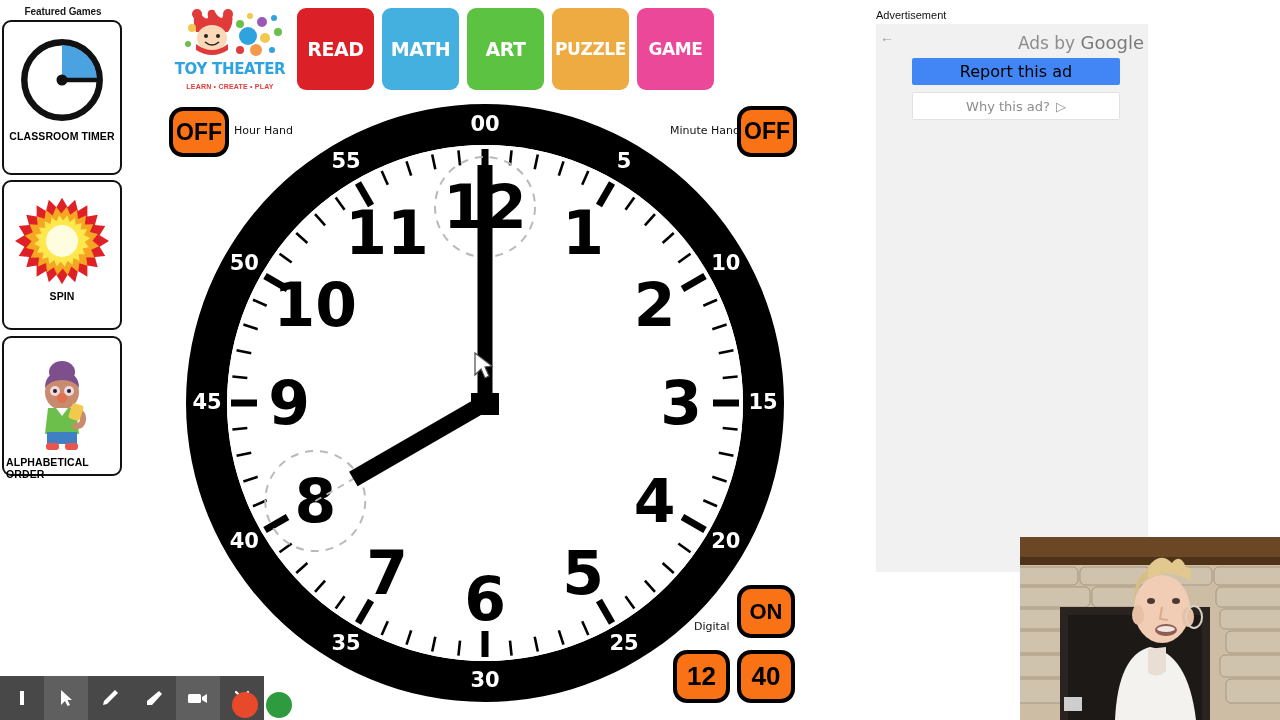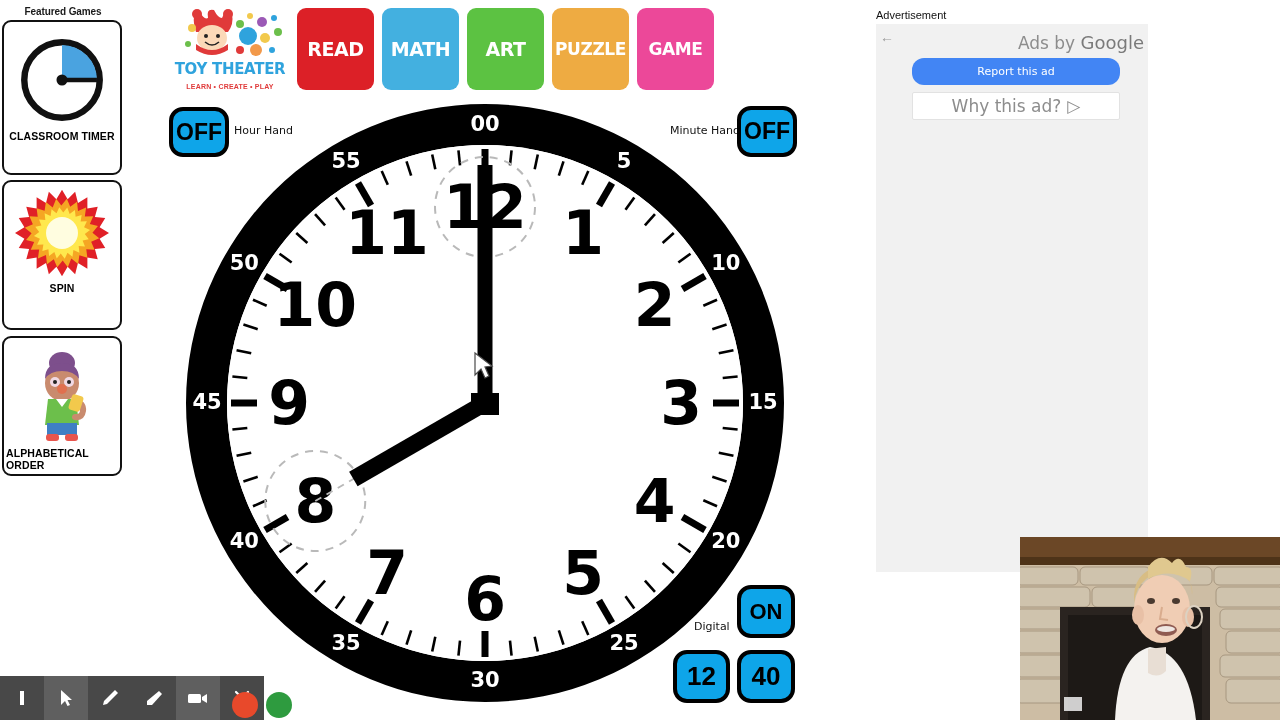--- a/index.html
+++ b/index.html
@@ -49,21 +49,21 @@
     cursor:pointer; border:none; font-family:"DejaVu Sans", sans-serif;
   }
   .nav-btn.small { font-size:17px; }
 
   
   #clock-wrap { position:absolute; left:177px; top:103px; width:616px; height:600px; }
   #clock-svg { display:block; }
 
   
   .toggle-btn {
-    position:absolute; border:4px solid #000; border-radius:14px; background:#0ea5e9;
+    position:absolute; border:4px solid #000; border-radius:14px; background:#f97316;
     display:flex; align-items:center; justify-content:center;
     font-weight:bold; color:#000; cursor:pointer; font-family:"Liberation Sans", sans-serif;
   }
   .hand-label {
     position:absolute; font-size:11px; color:#111; font-weight:500;
     font-family:"DejaVu Sans", sans-serif; white-space:nowrap;
   }
 
   
   #ad-title { position:absolute; left:876px; top:9px; font-size:11px; font-weight:normal; color:#111; }
@@ -75,29 +75,29 @@
     position:absolute; left:4px; top:6px; font-size:14px; color:#9b9b9b;
     cursor:pointer; line-height:1;
   }
   #ads-by {
     position:absolute; left:0; top:8px; width:268px; text-align:right;
     font-size:17px; color:#8d8d8d; font-family:"DejaVu Sans", sans-serif;
   }
   #ads-by b { color:#7a7a7a; font-weight:normal; font-size:18px; }
   #report-ad {
     position:absolute; left:36px; top:34px; width:208px; height:27px;
-    background:#4285f4; color:#ffffff; border-radius:12px;
+    background:#4285f4; color:#000000; border-radius:2px;
     display:flex; align-items:center; justify-content:center;
-    font-size:11px; cursor:pointer; font-family:"DejaVu Sans", sans-serif;
+    font-size:16px; cursor:pointer; font-family:"DejaVu Sans", sans-serif;
   }
   #why-ad {
     position:absolute; left:36px; top:68px; width:208px; height:28px;
     background:#fff; color:#8d8d8d; border:1px solid #e2e2e2; border-radius:2px;
     display:flex; align-items:center; justify-content:center; gap:6px;
-    font-size:17px; cursor:pointer; font-family:"DejaVu Sans", sans-serif;
+    font-size:13px; cursor:pointer; font-family:"DejaVu Sans", sans-serif;
   }
 
   
   #webcam {
     position:absolute; left:1020px; top:537px; width:260px; height:183px;
     overflow:hidden; background:#6b5a46;
   }
 
   
   #toolbar { position:absolute; left:0; bottom:0; height:44px; display:flex; align-items:stretch; }
@@ -123,35 +123,35 @@
         <svg width="92" height="92" viewBox="0 0 100 100">
           <circle cx="50" cy="50" r="41" fill="#fff" stroke="#111" stroke-width="7"></circle>
           <path d="M50 50 L50 12 A38 38 0 0 1 88 50 Z" fill="#4aa3e0"></path>
           <line x1="50" y1="50" x2="88" y2="50" stroke="#111" stroke-width="5"></line>
           <circle cx="50" cy="50" r="6" fill="#111"></circle>
         </svg>
       </div>
       <div class="game-card-label" style="margin-top:4px;">CLASSROOM TIMER</div>
     </div>
 
-    <div class="game-card" style="top:180px; height:150px; padding-top:4px;">
+    <div class="game-card" style="top:180px; height:150px; padding-top:12px;">
       <div class="card-art">
         <svg width="94" height="94" viewBox="0 0 100 100">
           <g transform="translate(50,50)">
             <path id="sb1" fill="#e02027" d="M0,-46 L6,-36 L14,-44 L17,-32 L27,-38 L27,-26 L38,-28 L35,-17 L46,-16 L40,-6 L50,0 L40,6 L46,16 L35,17 L38,28 L27,26 L27,38 L17,32 L14,44 L6,36 L0,46 L-6,36 L-14,44 L-17,32 L-27,38 L-27,26 L-38,28 L-35,17 L-46,16 L-40,6 L-50,0 L-40,-6 L-46,-16 L-35,-17 L-38,-28 L-27,-26 L-27,-38 L-17,-32 L-14,-44 L-6,-36 Z"></path>
             <path fill="#f5a623" transform="scale(0.80) rotate(8)" d="M0,-46 L6,-36 L14,-44 L17,-32 L27,-38 L27,-26 L38,-28 L35,-17 L46,-16 L40,-6 L50,0 L40,6 L46,16 L35,17 L38,28 L27,26 L27,38 L17,32 L14,44 L6,36 L0,46 L-6,36 L-14,44 L-17,32 L-27,38 L-27,26 L-38,28 L-35,17 L-46,16 L-40,6 L-50,0 L-40,-6 L-46,-16 L-35,-17 L-38,-28 L-27,-26 L-27,-38 L-17,-32 L-14,-44 L-6,-36 Z"></path>
             <path fill="#ffe84d" transform="scale(0.60) rotate(-6)" d="M0,-46 L6,-36 L14,-44 L17,-32 L27,-38 L27,-26 L38,-28 L35,-17 L46,-16 L40,-6 L50,0 L40,6 L46,16 L35,17 L38,28 L27,26 L27,38 L17,32 L14,44 L6,36 L0,46 L-6,36 L-14,44 L-17,32 L-27,38 L-27,26 L-38,28 L-35,17 L-46,16 L-40,6 L-50,0 L-40,-6 L-46,-16 L-35,-17 L-38,-28 L-27,-26 L-27,-38 L-17,-32 L-14,-44 L-6,-36 Z"></path>
             <circle r="17" fill="#fffde0"></circle>
           </g>
         </svg>
       </div>
       <div class="game-card-label" style="margin-top:2px;">SPIN</div>
     </div>
 
-    <div class="game-card" style="top:336px; height:140px; padding-top:11px;">
+    <div class="game-card" style="top:336px; height:140px; padding-top:20px;">
       <div class="card-art">
         <svg width="76" height="96" viewBox="0 0 76 96">
           <ellipse cx="38" cy="14" rx="13" ry="11" fill="#7d4f8c"></ellipse>
           <ellipse cx="38" cy="34" rx="17" ry="18" fill="#c98b6e"></ellipse>
           <path d="M21 30 Q21 14 38 14 Q55 14 55 30 Q50 22 38 22 Q26 22 21 30 Z" fill="#7d4f8c"></path>
           <circle cx="31" cy="33" r="5" fill="#f0d9e4"></circle>
           <circle cx="45" cy="33" r="5" fill="#f0d9e4"></circle>
           <circle cx="31" cy="33" r="2" fill="#222"></circle>
           <circle cx="45" cy="33" r="2" fill="#222"></circle>
           <circle cx="38" cy="40" r="5" fill="#e0704f"></circle>

